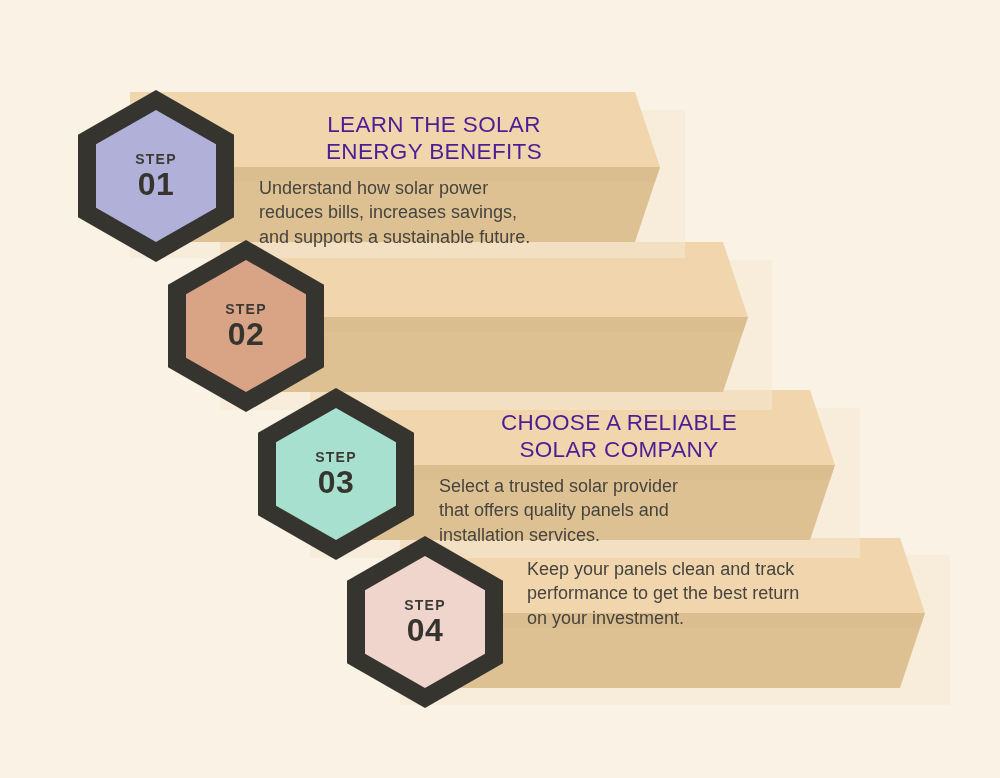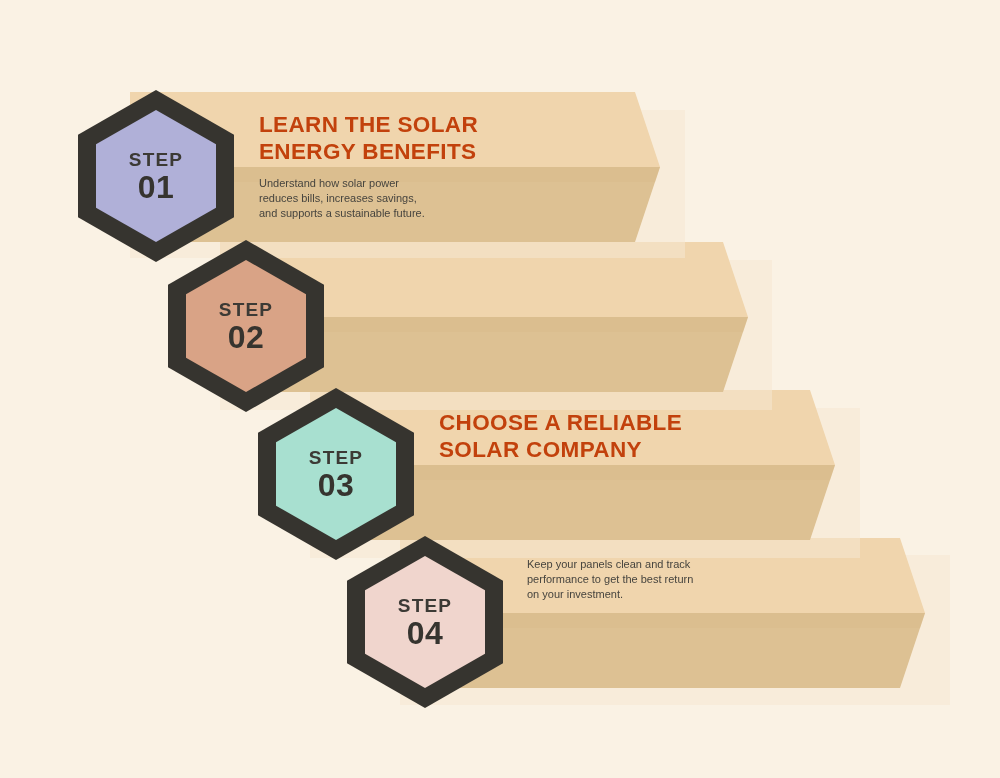--- a/index.html
+++ b/index.html
@@ -60,50 +60,51 @@
     top: 20px;
     width: 120px;
     height: 132px;
     clip-path: polygon(50% 0%, 100% 26%, 100% 74%, 50% 100%, 0% 74%, 0% 26%);
     display: flex;
     flex-direction: column;
     align-items: center;
     justify-content: center;
   }
   .hex-step-label {
-    font-size: 19px;
+    font-size: 14px;
     font-weight: bold;
     letter-spacing: 1.2px;
     color: #3c3a35;
     line-height: 1;
     margin-bottom: 2px;
   }
   .hex-step-number {
     font-size: 32px;
     font-weight: bold;
     color: #36342f;
     line-height: 1;
     letter-spacing: 0.5px;
   }
 
   
   .step-text {
     position: absolute;
   }
   .step-title {
     font-size: 22.5px;
-    font-weight: bold;
-    color: #c2410c;
+    font-weight: normal;
+    color: #4c1d95;
     letter-spacing: 0.35px;
     line-height: 1.22;
     margin: 0 0 10px 0;
     white-space: pre-line;
+    text-align: center;
   }
   .step-desc {
-    font-size: 11px;
+    font-size: 18px;
     color: #46443e;
     line-height: 1.36;
     margin: 0;
     white-space: pre-line;
   }
 
   
   #main-title {
     position: absolute;
     left: 74px;
@@ -188,20 +189,23 @@
     <div class="hex-wrap" style="left:258px;top:388px;">
       <div class="hex-outer"></div>
       <div class="hex-inner" style="background:#a8e0d0;">
         <div class="hex-step-label">STEP</div>
         <div class="hex-step-number">03</div>
       </div>
     </div>
     <div class="step-text" style="left:439px;top:409px;width:360px;">
       <div class="step-title">CHOOSE A RELIABLE
 SOLAR COMPANY</div>
+      <div class="step-desc">Select a trusted solar provider
+that offers quality panels and
+installation services.</div>
     </div>
   </div>
 
   <div class="step-row" style="left:0;top:0;">
     <div class="hex-wrap" style="left:347px;top:536px;">
       <div class="hex-outer"></div>
       <div class="hex-inner" style="background:#f0d5cd;">
         <div class="hex-step-label">STEP</div>
         <div class="hex-step-number">04</div>
       </div>

